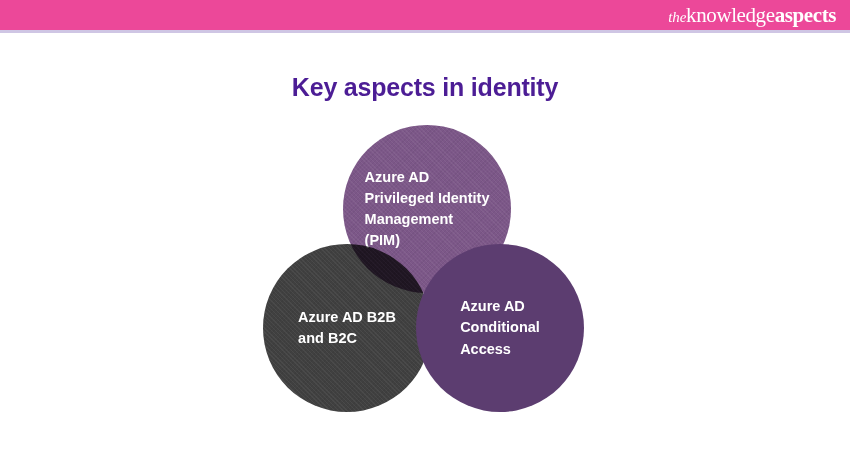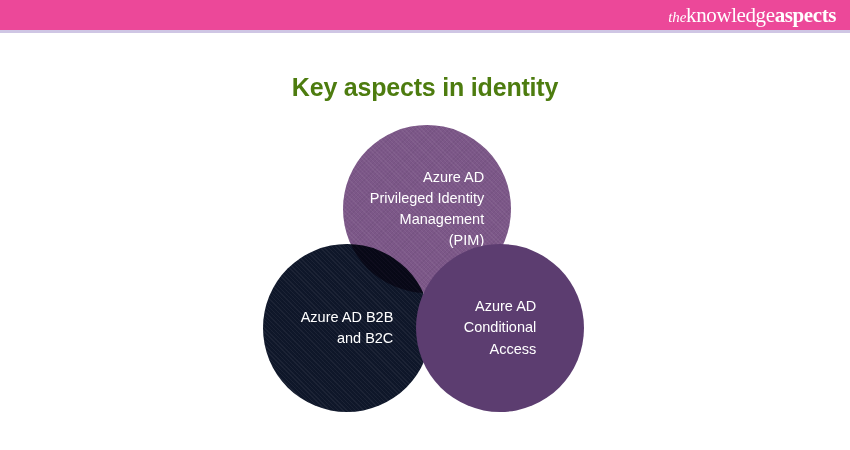--- a/index.html
+++ b/index.html
@@ -60,21 +60,21 @@
     letter-spacing: -0.4px;
   }
 
   
   #page-title {
     position: absolute;
     left: 0;
     top: 56px;
     width: 850px;
     text-align: center;
-    color: #4d7c0f;
+    color: #4c1d95;
     font-size: 25px;
     font-weight: bold;
     letter-spacing: -0.2px;
   }
 
   
   #venn-diagram {
     position: absolute;
     left: 263px;
     top: 125px;
@@ -82,25 +82,25 @@
     height: 288px;
   }
   .venn-circle {
     position: absolute;
     width: 168px;
     height: 168px;
     border-radius: 50%;
     display: flex;
     align-items: center;
     justify-content: center;
-    text-align: right;
+    text-align: left;
     color: #ffffff;
     font-size: 14.5px;
     line-height: 1.45;
-    font-weight: 400;
+    font-weight: 700;
     box-sizing: border-box;
   }
   .venn-label {
     padding: 0 14px;
     position: relative;
     z-index: 5;
     white-space: pre-line;
   }
 
   
@@ -119,21 +119,21 @@
   #circle-pim {
     left: 80px;
     top: 0px;
     background: #7c5788;
     z-index: 1;
   }
   
   #circle-b2b {
     left: 0px;
     top: 119px;
-    background: #0f172a;
+    background: #404040;
     z-index: 2;
     mix-blend-mode: multiply;
   }
   
   #circle-conditional {
     left: 153px;
     top: 119px;
     background: #5c3d70;
     z-index: 3;
   }

